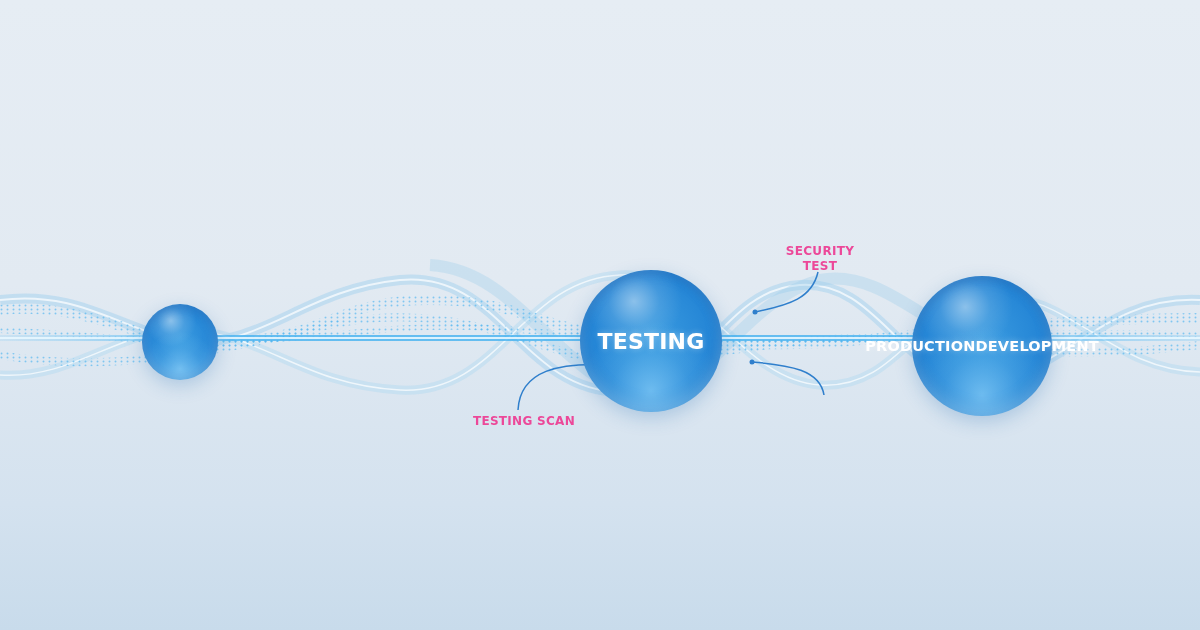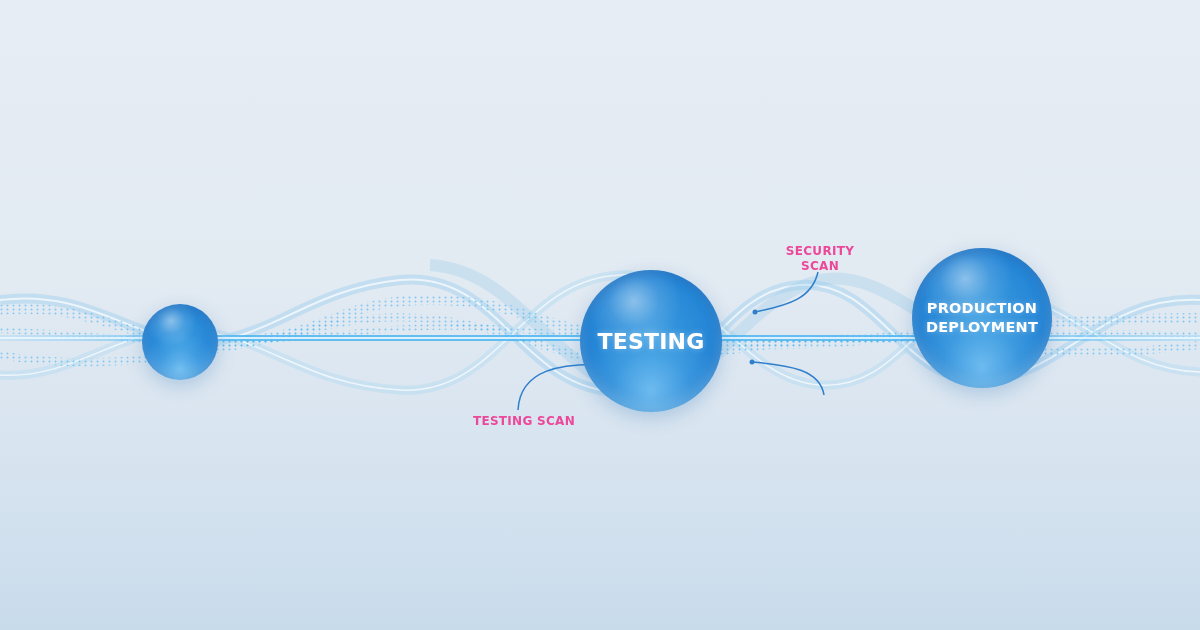--- a/index.html
+++ b/index.html
@@ -69,28 +69,28 @@
     <circle cx="752" cy="362" r="2.5" fill="#2f7fcc"></circle>
   </svg>
 
   <div class="sphere" style="left:142px; top:304px; width:76px; height:76px;"></div>
 
 
   <div class="sphere" style="left:580px; top:270px; width:142px; height:142px;">
     <span class="sphere-label" style="font-size:22px;">TESTING</span>
   </div>
 
-  <div class="sphere" style="left:912px; top:248px; width:140px; height:140px; flex-direction:column;">
+  <div class="sphere" style="left:912px; top:276px; width:140px; height:140px; ">
     <span class="sphere-label" style="font-size:14.5px; line-height:19px;">PRODUCTION</span>
-    <span class="sphere-label" style="font-size:14.5px; line-height:19px;">DEPLOYMENT</span>
+    <span class="sphere-label" style="font-size:14.5px; line-height:19px;">DEVELOPMENT</span>
   </div>
 
   <div class="callout" style="left:770px; top:244px; width:100px;">
     <div>SECURITY</div>
-    <div>SCAN</div>
+    <div>TEST</div>
   </div>
 
   <div class="callout" style="left:462px; top:414px; width:124px;">
     <div>TESTING SCAN</div>
   </div>
 
 
 </div>
 
 </body></html>

